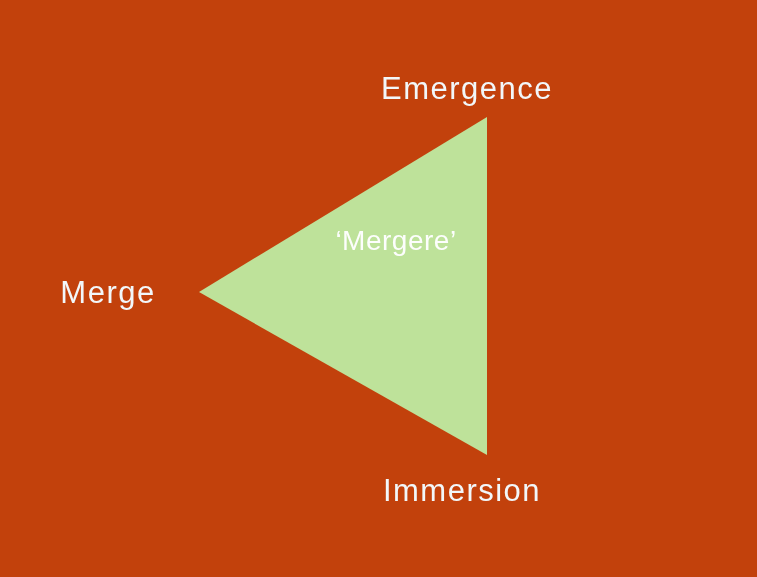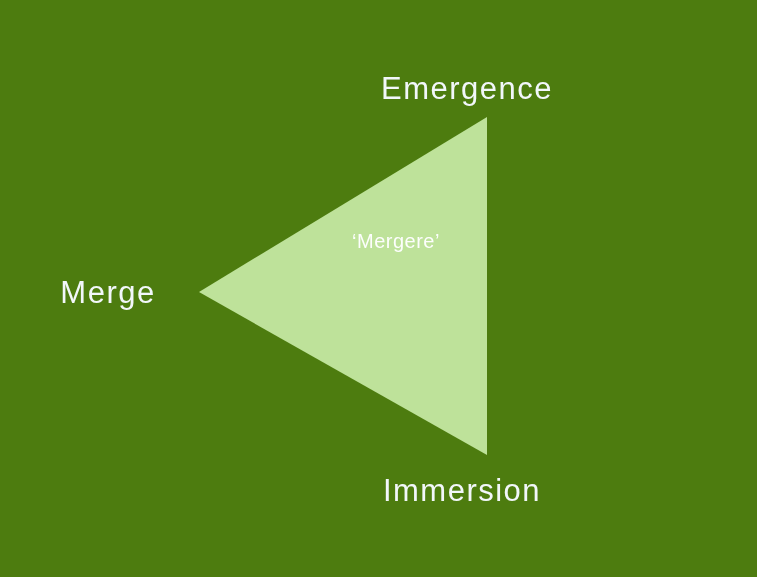--- a/index.html
+++ b/index.html
@@ -29,33 +29,33 @@
     letter-spacing: 1.5px;
     white-space: nowrap;
     line-height: 1;
   }
   .label-top    { left: 467px; top: 88px;  }
   .label-left   { left: 108px; top: 292px; }
   .label-bottom { left: 462px; top: 490px; }
   .inner-label {
     position: absolute;
     transform: translate(-50%, -50%);
-    font-size: 20px;
+    font-size: 28px;
     font-weight: 500;
     letter-spacing: 0.5px;
     white-space: nowrap;
     line-height: 1;
   }
   .inner-line1 { left: 396px; top: 241px; }
   .inner-line2 { left: 380px; top: 302px; }
 </style>
 </head>
 <body>
 
-<div class="canvas" style="background-color: #4d7c0f;">
+<div class="canvas" style="background-color: #c2410c;">
 
   <svg class="triangle-svg" viewBox="0 0 757 577" xmlns="http://www.w3.org/2000/svg">
     <polygon points="199,292 487,117 487,455" fill="#BEE29A"></polygon>
   </svg>
 
   <div class="label label-top" style="color: rgb(242, 247, 250);">Emergence</div>
 
   <div class="label label-left" style="color: rgb(242, 247, 250);">Merge</div>
 
   <div class="label label-bottom" style="color: rgb(242, 247, 250);">Immersion</div>

